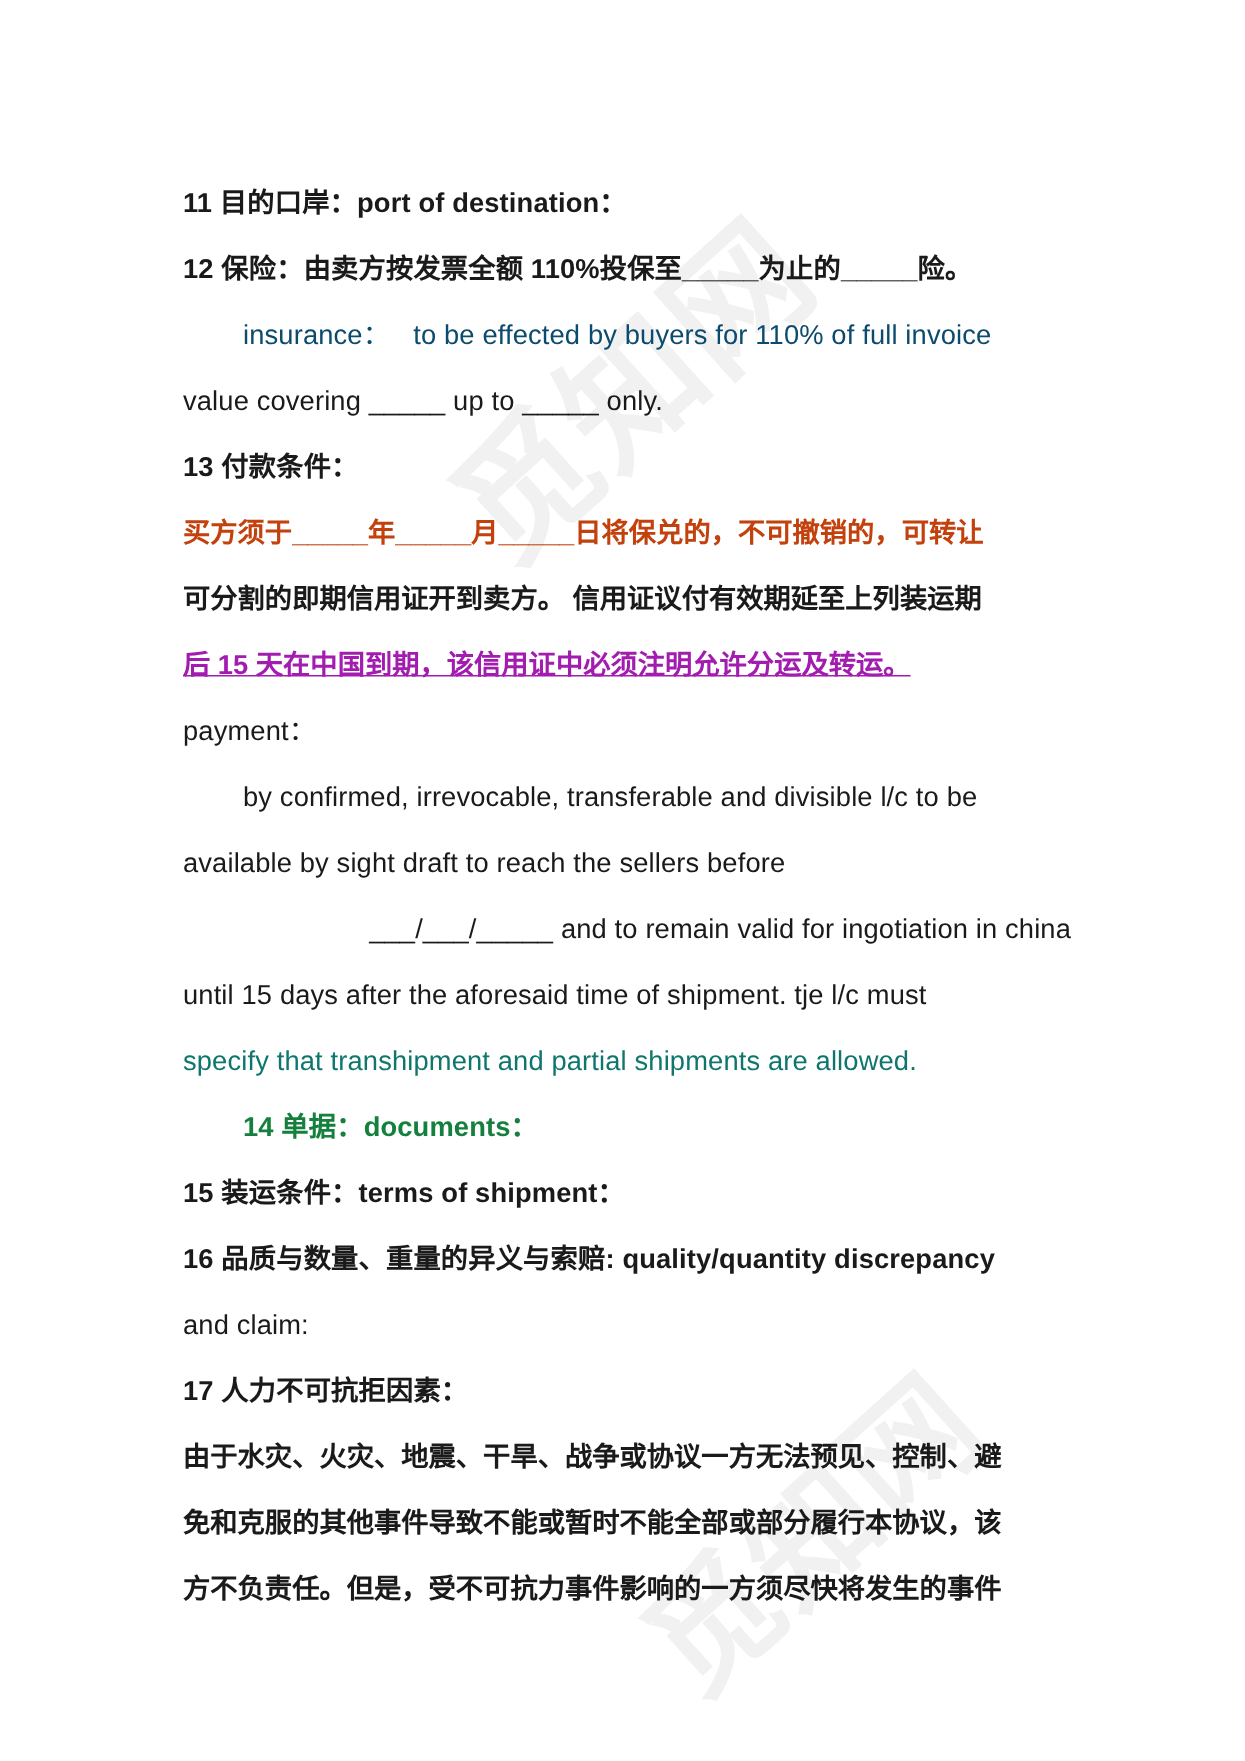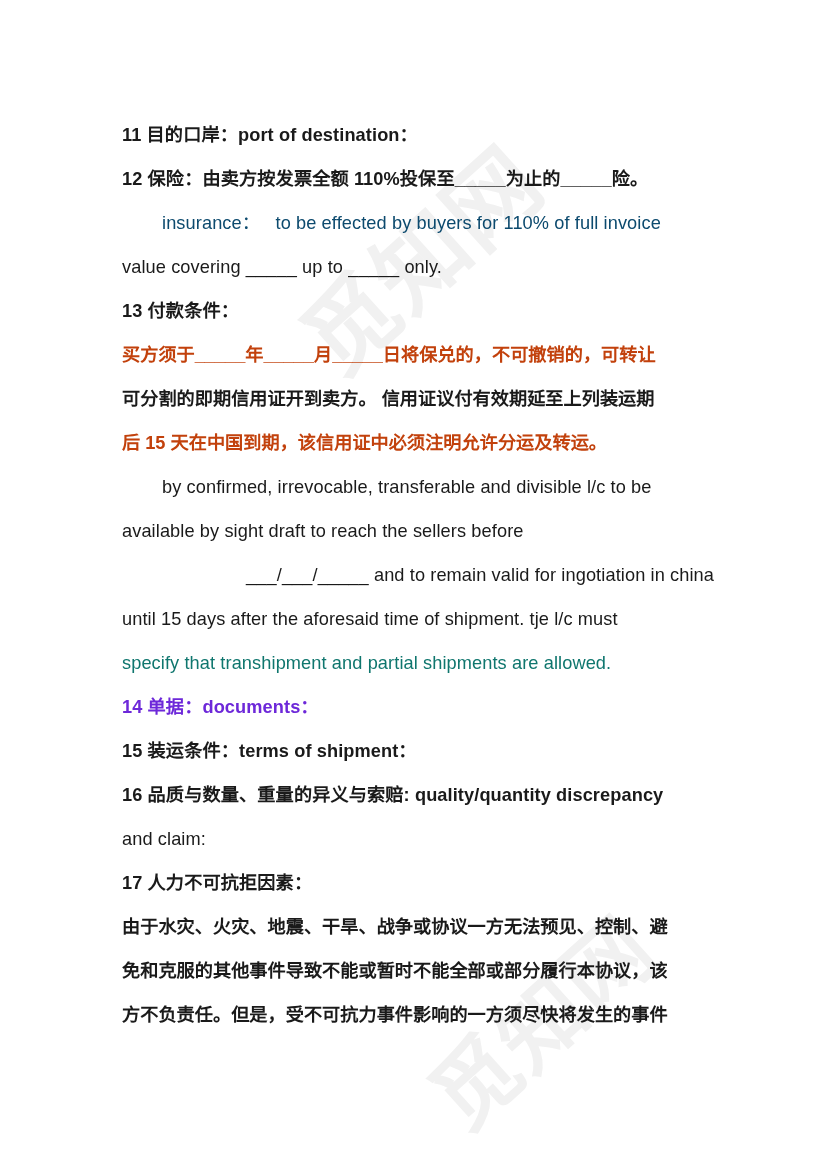--- a/index.html
+++ b/index.html
@@ -100,27 +100,28 @@
   </div>
 
   <div id="doc-body">
       <div class="line cjk-head" style="color: rgb(26, 26, 26);">11 目的口岸：port of destination：</div>
       <div class="line cjk-head" style="color: rgb(26, 26, 26);">12 保险：由卖方按发票全额 110%投保至_____为止的_____险。</div>
       <div class="line lat" style="color: #0c4a6e; margin-left: 40px;">insurance：   to be effected by buyers for 110% of full invoice</div>
       <div class="line lat" style="color: rgb(26, 26, 26);">value covering _____ up to _____ only.</div>
       <div class="line cjk-head" style="color: rgb(26, 26, 26);">13 付款条件：</div>
       <div class="line cjk" style="color: #c2410c;">买方须于_____年_____月_____日将保兑的，不可撤销的，可转让</div>
       <div class="line cjk" style="color: rgb(26, 26, 26);">可分割的即期信用证开到卖方。 信用证议付有效期延至上列装运期</div>
-      <div class="line cjk" style="color: #c2410c;">后 15 天在中国到期，该信用证中必须注明允许分运及转运。</div>
+      <div class="line cjk" style="color: #a21caf; text-decoration: underline;">后 15 天在中国到期，该信用证中必须注明允许分运及转运。</div>
+      <div class="line lat" style="color: rgb(26, 26, 26);">payment：</div>
       <div class="line lat" style="color: rgb(26, 26, 26); margin-left: 40px;">by confirmed, irrevocable, transferable and divisible l/c to be</div>
       <div class="line lat" style="color: rgb(26, 26, 26);">available by sight draft to reach the sellers before</div>
       <div class="line lat" style="color: rgb(26, 26, 26); text-align: right;">___/___/_____ and to remain valid for ingotiation in china</div>
       <div class="line lat" style="color: rgb(26, 26, 26);">until 15 days after the aforesaid time of shipment. tje l/c must</div>
       <div class="line lat" style="color: #0f766e;">specify that transhipment and partial shipments are allowed.</div>
-      <div class="line cjk-head" style="color: #6d28d9;">14 单据：documents：</div>
+      <div class="line cjk-head" style="color: #15803d; margin-left: 40px;">14 单据：documents：</div>
       <div class="line cjk-head" style="color: rgb(26, 26, 26);">15 装运条件：terms of shipment：</div>
       <div class="line cjk-head" style="color: rgb(26, 26, 26);">16 品质与数量、重量的异义与索赔: quality/quantity discrepancy</div>
       <div class="line lat" style="color: rgb(26, 26, 26);">and claim:</div>
       <div class="line cjk-head" style="color: rgb(26, 26, 26);">17 人力不可抗拒因素：</div>
       <div class="line cjk" style="color: rgb(26, 26, 26);">由于水灾、火灾、地震、干旱、战争或协议一方无法预见、控制、避</div>
       <div class="line cjk" style="color: rgb(26, 26, 26);">免和克服的其他事件导致不能或暂时不能全部或部分履行本协议，该</div>
       <div class="line cjk" style="color: rgb(26, 26, 26);">方不负责任。但是，受不可抗力事件影响的一方须尽快将发生的事件</div>
     </div>
 
 </div>

